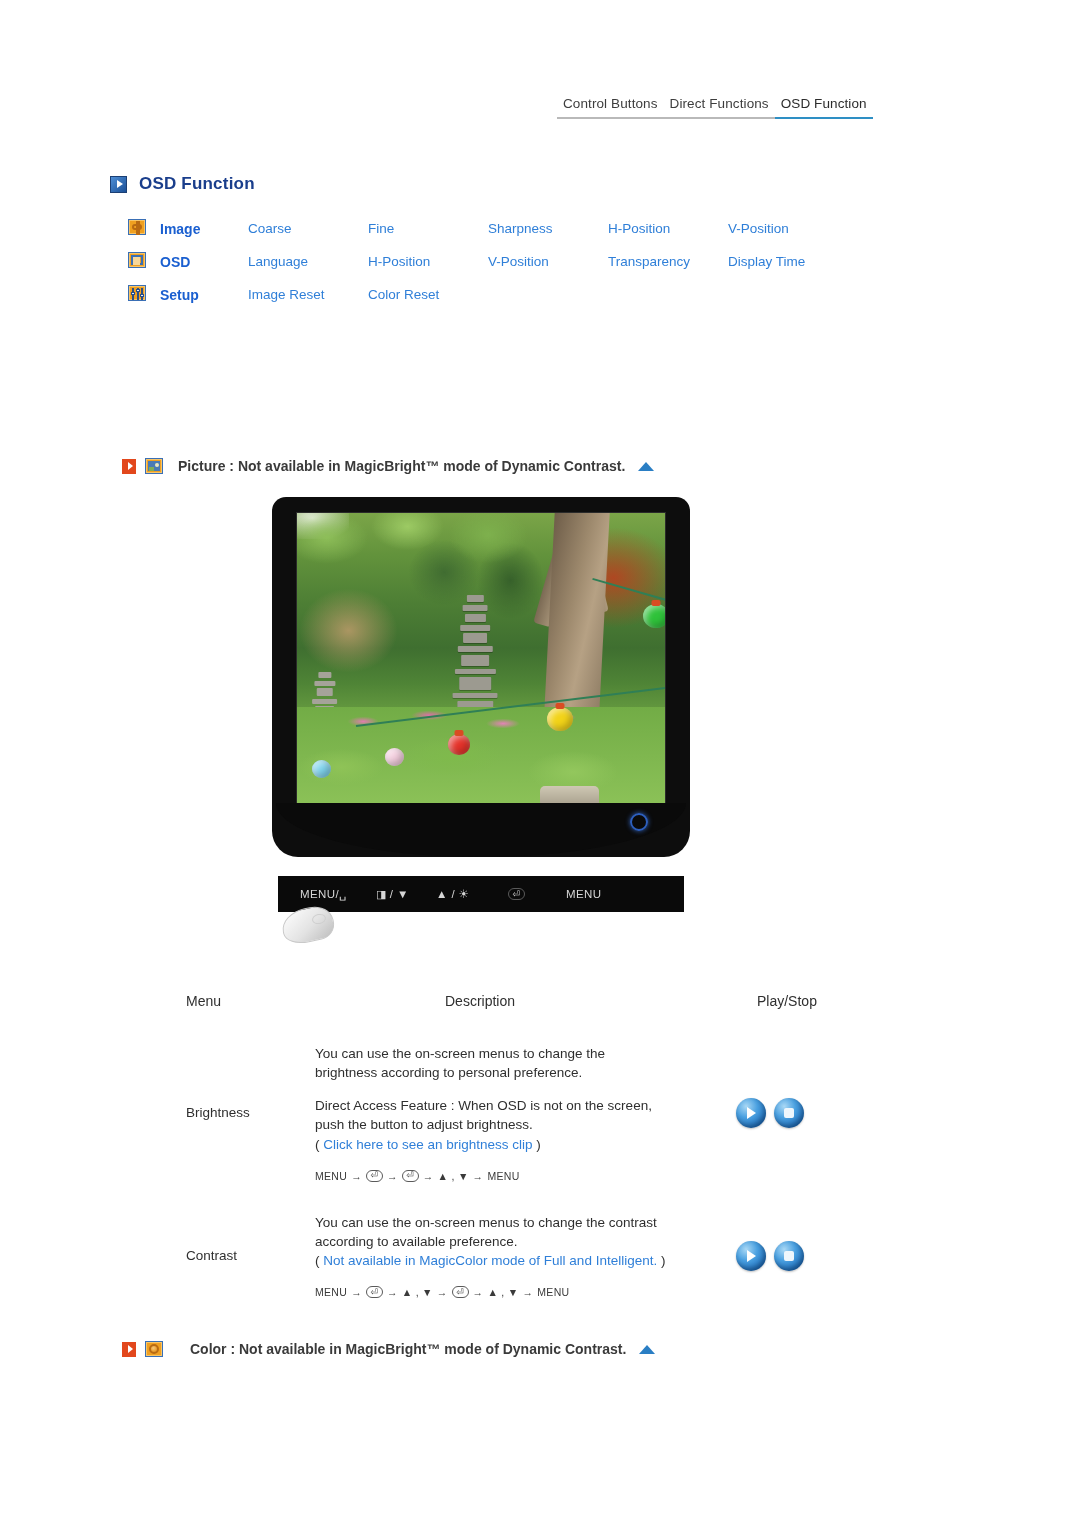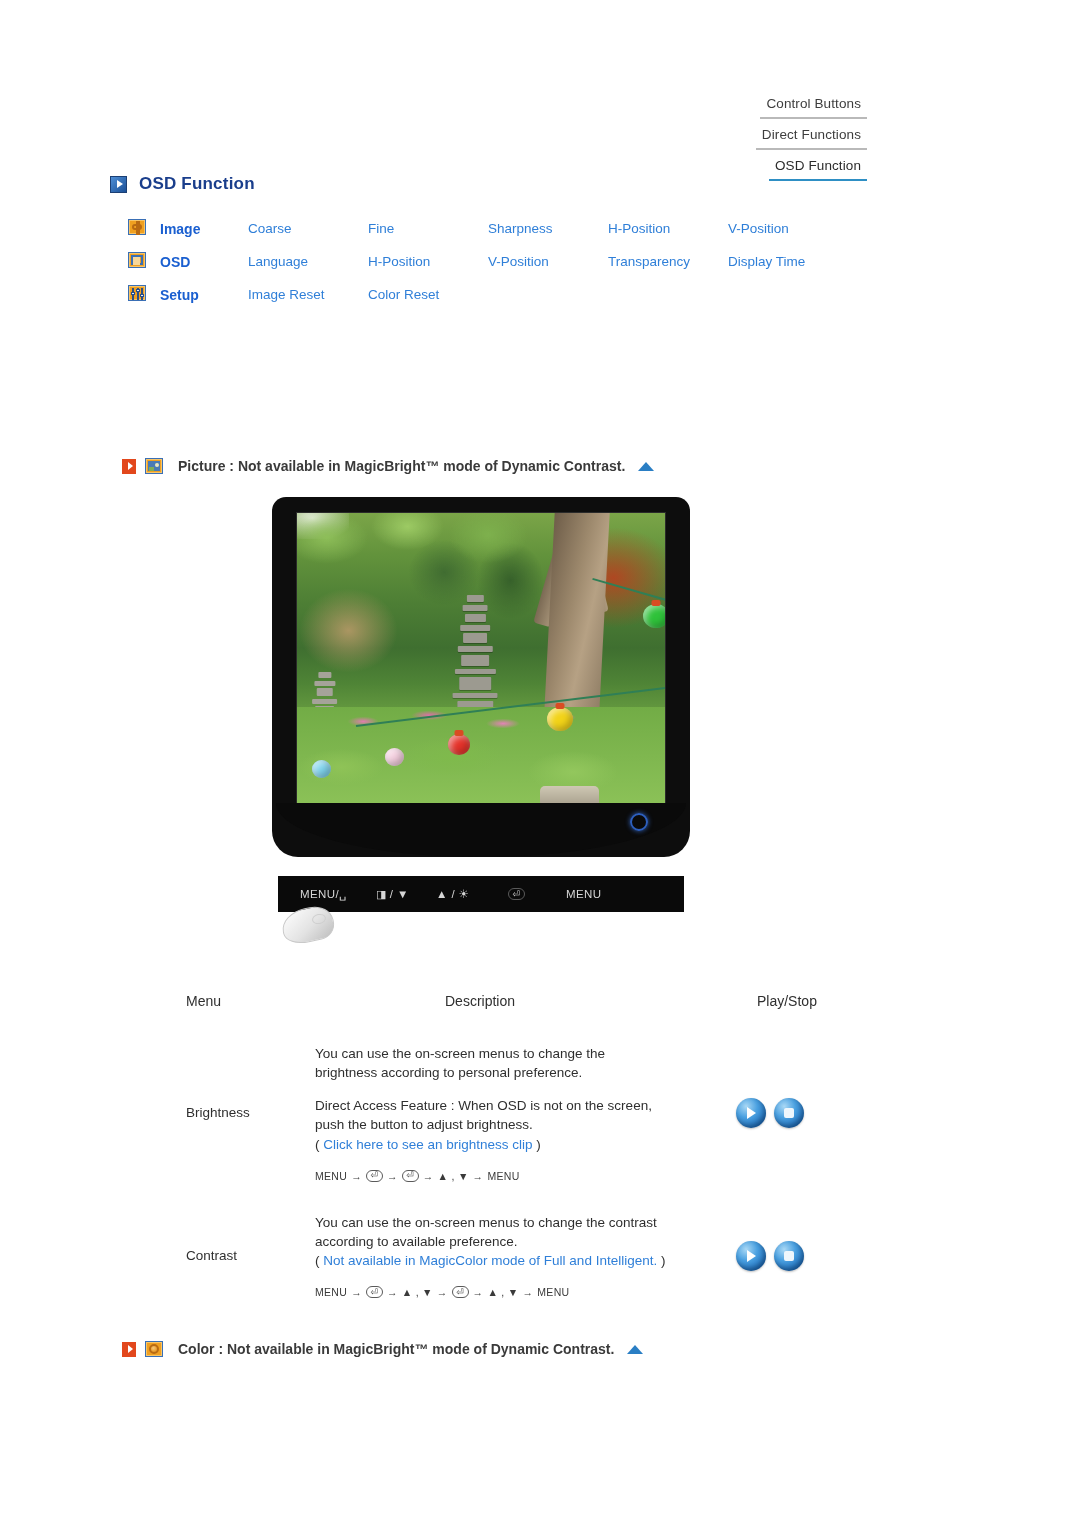--- a/index.html
+++ b/index.html
@@ -15,22 +15,21 @@
     overflow: hidden;
   }
 
   
   .tabbar {
     position: absolute;
     left: 557px; top: 96px;
     width: 310px;
     display: flex;
     align-items: flex-end;
-    gap: 8px;
-    flex-direction: column;
+    gap: 0px;
   }
   .tab {
     font-size: 13.5px;
     color: #3d3d3d;
     padding: 0 6px 6px 6px;
     border-bottom: 2px solid #b9b9b9;
     white-space: nowrap;
     letter-spacing: 0.1px;
   }
   .tab.active {
@@ -621,15 +620,15 @@
       </td>
     </tr>
   </tbody>
 </table>
 
 <div class="note-line color">
   <span class="red-marker"></span>
   <span class="osd-icon ic-color">
       <i class="a"></i>
     </span>
-  <span style="margin-left:6px">Color : Not available in MagicBright™ mode of Dynamic Contrast.</span>
+  <span style="margin-left:18px">Color : Not available in MagicBright™ mode of Dynamic Contrast.</span>
   <span class="up-arrow"></span>
 </div>
 
 </body></html>

